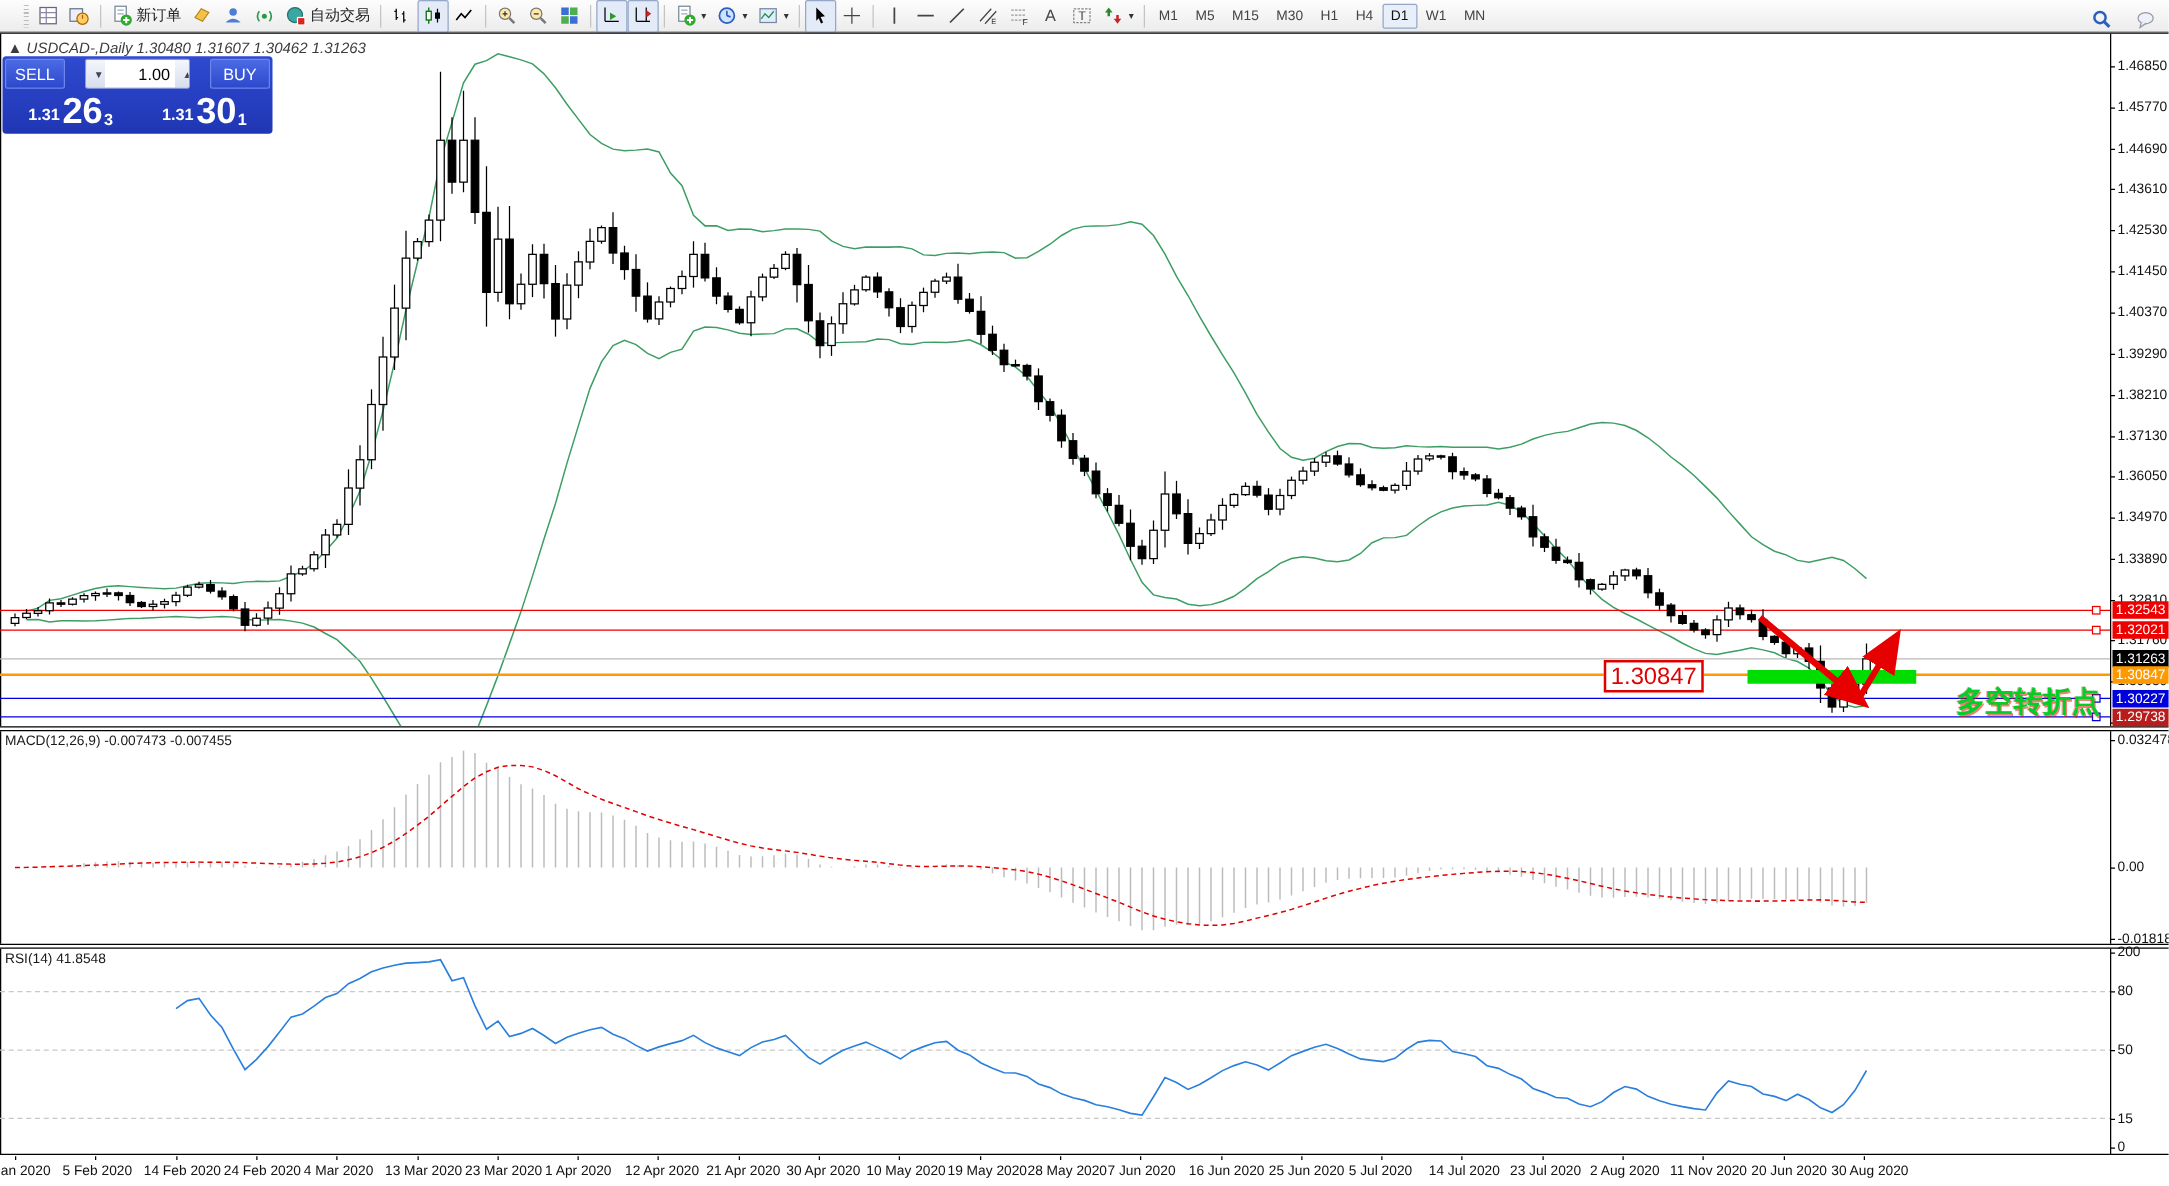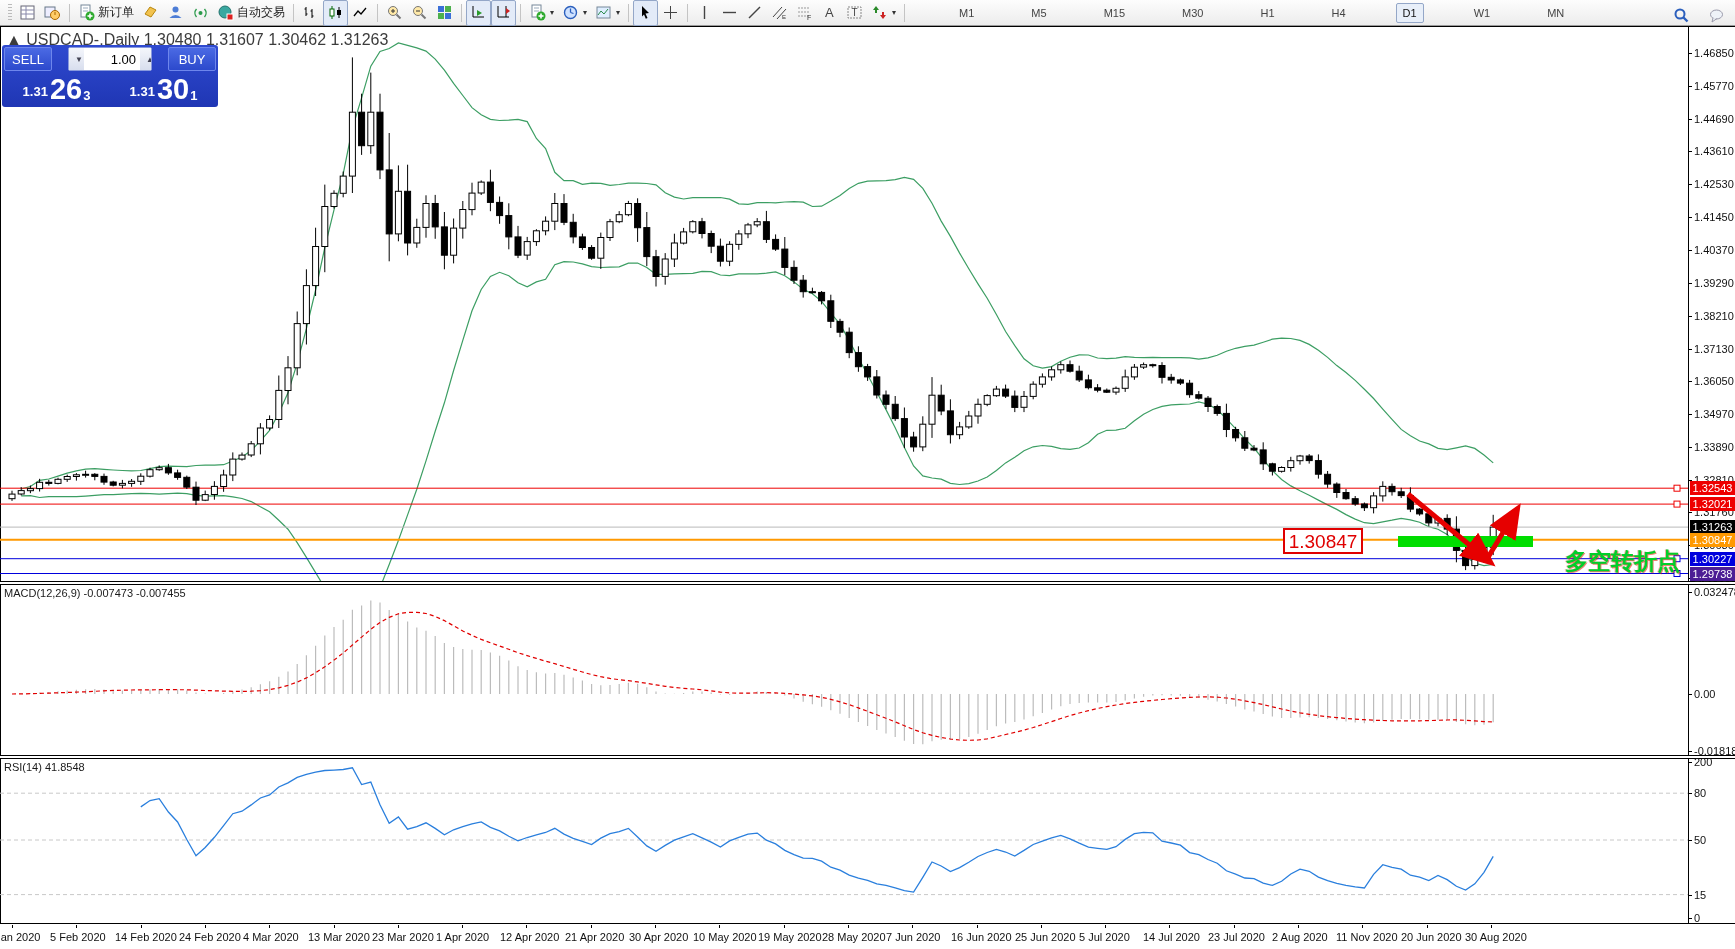--- a/index.html
+++ b/index.html
@@ -1,38 +1,38 @@
 <!DOCTYPE html>
 <html><head>
 <meta charset="utf-8">
 <style>
   html,body{margin:0;padding:0;overflow:hidden;background:#fff;
     font-family:"Liberation Sans","DejaVu Sans",sans-serif;}
   #app{position:relative;width:1735px;height:949px;background:#fff;}
   
   #toolbar{position:absolute;left:0;top:0;width:1735px;height:26px;
     background:linear-gradient(#fdfdfd,#ececec);border-bottom:1px solid #9a9a9a;
-    display:flex;align-items:center;padding-left:5px;box-sizing:border-box;}
+    display:flex;align-items:center;padding-left:16px;box-sizing:border-box;}
   .tb-grip{width:4px;height:18px;margin:0 3px;
     background:repeating-linear-gradient(#bbb 0 1px,transparent 1px 3px);}
   .tb-sep{width:1px;height:18px;background:#c4c4c4;margin:0 4px;}
   .tb-btn{display:flex;align-items:center;gap:3px;height:22px;padding:1px 3px;
     border:1px solid transparent;border-radius:2px;font-size:12px;color:#222;cursor:default;}
   .tb-btn.active{border:1px solid #94a7c8;background:#e3ebf8;}
   .tb-btn svg{display:block;}
   .tb-caret{font-size:8px;color:#333;margin-left:1px;}
-  .tf-btn{font-size:11px;color:#444;padding:3px 6px;border:1px solid transparent;border-radius:2px;margin-left:43px;}
+  .tf-btn{font-size:11px;color:#444;padding:3px 6px;border:1px solid transparent;border-radius:2px;}
   .tf-btn.active{border:1px solid #94a7c8;background:#e8eff9;color:#111;}
   #tb-right{position:absolute;right:6px;top:2px;display:flex;gap:10px;align-items:center;}
   
   .frameline{position:absolute;background:#000;}
   .pane-split{position:absolute;left:0;width:1735px;height:4px;background:#fff;
     border-top:1px solid #000;border-bottom:1px solid #000;box-sizing:border-box;}
   
-  #ohlc-title{position:absolute;left:6px;top:31px;font-size:16px;color:#3c3c3c;z-index:30;}
+  #ohlc-title{position:absolute;left:6px;top:31px;font-size:12px;color:#3c3c3c;z-index:30;font-style:italic;}
   #trade-panel{position:absolute;left:2px;top:45px;width:216px;height:62px;z-index:30;
     background:linear-gradient(#2f4ad0,#1f36b4);border-radius:3px;padding:2px;box-sizing:border-box;}
   .tp-row{display:flex;height:24px;gap:16px;}
   .tp-btn{flex:0 0 48px;background:linear-gradient(#4b6ae4,#2c49cc);border:1px solid #6e86ec;
     border-radius:2px;color:#fff;font-size:13px;text-align:center;line-height:21px;}
   .vol-wrap{flex:1;display:flex;background:#fff;border:1px solid #8899dd;border-radius:2px;overflow:hidden;}
   .vol-spin{width:15px;background:linear-gradient(#f4f6fb,#d8deee);border:0;font-size:8px;color:#445;}
   .vol-input{flex:1;border:0;text-align:right;font-size:13px;padding-right:4px;width:50px;}
   .tp-prices{display:flex;margin-top:2px;height:30px;gap:2px;}
   .px-cell{flex:1;color:#fff;display:flex;align-items:flex-end;justify-content:center;padding-bottom:1px;}
@@ -908,21 +908,21 @@
     <div class="ptick" style="top:506px">1.31760</div>
     <div class="ptick-mark" style="top:545px"></div>
     <div class="ptick" style="top:539px">1.30680</div>
     <div class="ptick-mark" style="top:578px"></div>
     <div class="ptick" style="top:572px">1.29600</div>
     <div class="badge" style="top:481px;background:#ee0000;color:#ffffff">1.32543</div>
     <div class="badge" style="top:497px;background:#ee0000;color:#ffffff">1.32021</div>
     <div class="badge" style="top:520px;background:#000000;color:#ffffff">1.31263</div>
     <div class="badge" style="top:533px;background:#ff9900;color:#ffffff">1.30847</div>
     <div class="badge" style="top:552px;background:#0000dd;color:#ffffff">1.30227</div>
-    <div class="badge" style="top:567px;background:#4c1d95;color:#ffffff">1.29738</div>
+    <div class="badge" style="top:567px;background:#b91c1c;color:#ffffff">1.29738</div>
     <div class="dtick" style="left:12px"></div>
     <div class="dlabel" style="left:-14px">7 Jan 2020</div>
     <div class="dtick" style="left:76px"></div>
     <div class="dlabel" style="left:50px">5 Feb 2020</div>
     <div class="dtick" style="left:141px"></div>
     <div class="dlabel" style="left:115px">14 Feb 2020</div>
     <div class="dtick" style="left:205px"></div>
     <div class="dlabel" style="left:179px">24 Feb 2020</div>
     <div class="dtick" style="left:269px"></div>
     <div class="dlabel" style="left:243px">4 Mar 2020</div>

